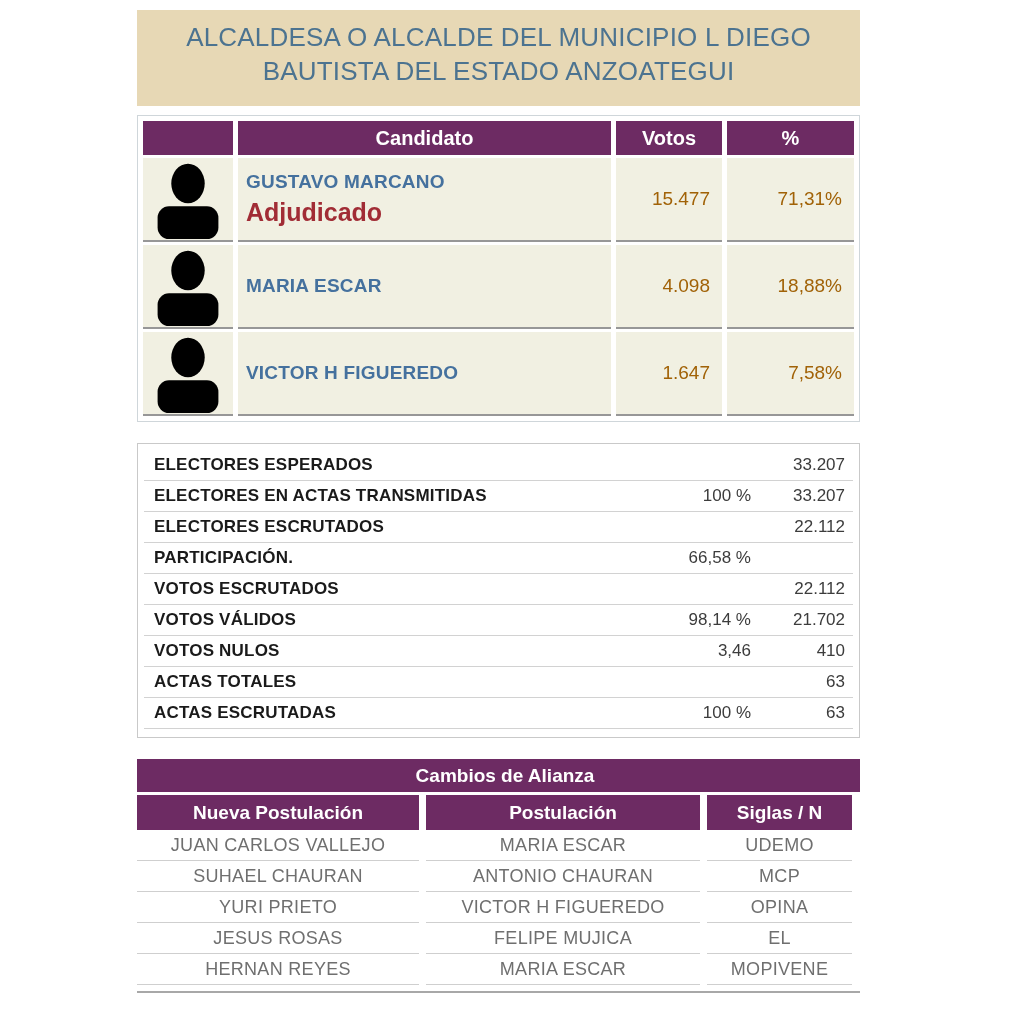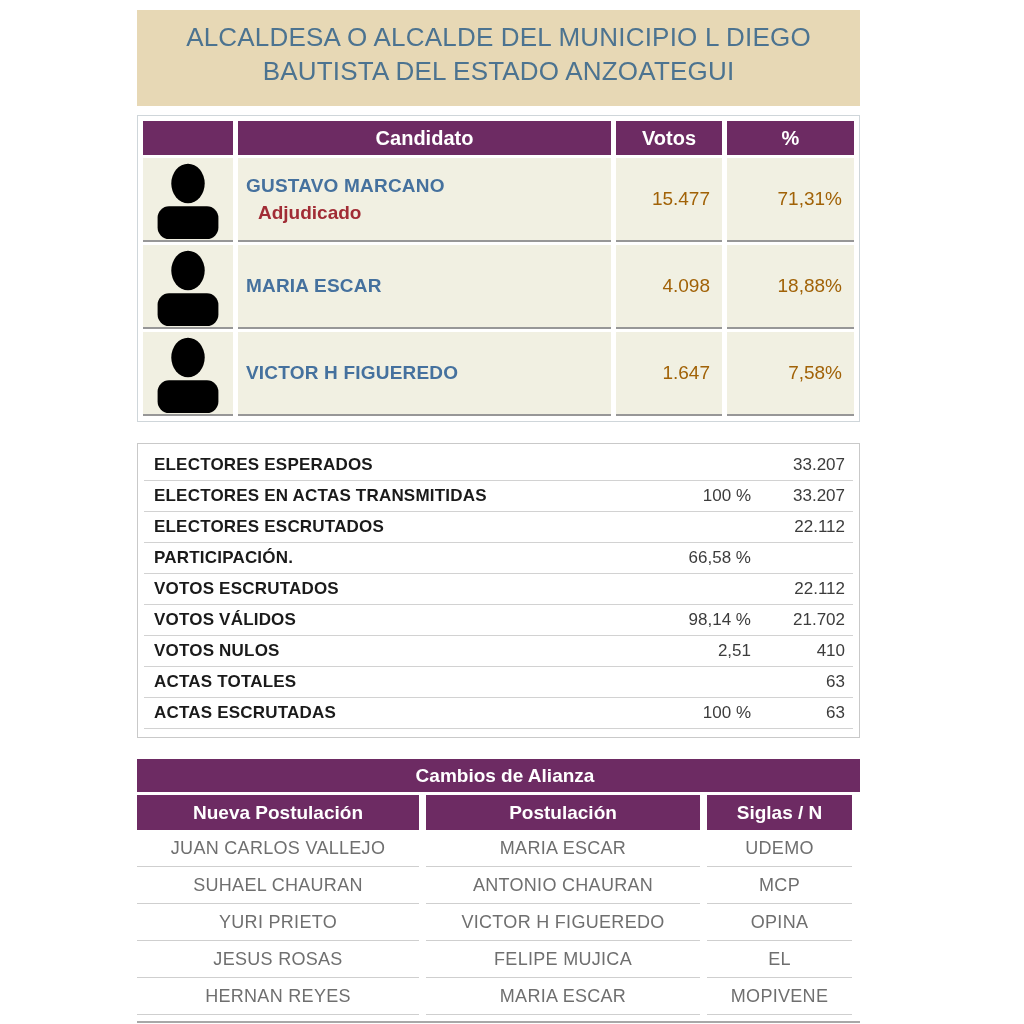--- a/index.html
+++ b/index.html
@@ -33,21 +33,21 @@
     display: flex; align-items: center; justify-content: center;
     font-weight: bold; font-size: 20px;
   }
   .r-cell { background: #f1f0e2; height: 84px; border-bottom: 2px solid #979797; }
   .photo-cell { display: flex; align-items: flex-end; justify-content: center; }
   .name-cell {
     display: flex; flex-direction: column; justify-content: center;
     padding-left: 8px; gap: 5px;
   }
   .cand-name { color: #45719e; font-weight: bold; font-size: 19px; letter-spacing: 0.2px; }
-  .cand-status { color: #a12c35; font-weight: bold; font-size: 19px; margin-left: 12px; }
+  .cand-status { color: #a12c35; font-weight: bold; font-size: 25px; }
   .cand-status:empty { display: none; }
   .num-cell {
     display: flex; align-items: center; justify-content: flex-end;
     padding-right: 12px; color: #a16207; font-weight: normal; font-size: 19px;
   }
 
   
   .ficha-panel {
     margin-top: 21px; background: #fff; border: 1px solid #c9c9c9; padding: 6px 6px 8px 6px;
   }
@@ -81,21 +81,21 @@
   .cambios-grid {
     display: grid; grid-template-columns: 282px 274px 145px;
     column-gap: 7px; margin-top: 3px;
   }
   .cambios-th {
     background: #6d2b63; color: #fff; height: 35px;
     display: flex; align-items: center; justify-content: center;
     font-weight: bold; font-size: 19px;
   }
   .cambios-td {
-    height: 37px; display: flex; align-items: center; justify-content: center;
+    height: 31px; display: flex; align-items: center; justify-content: center;
     color: #6f6f6f; font-size: 18px; border-bottom: 1px solid #cfcfcf;
     letter-spacing: 0.3px;
   }
   .bottom-line { margin-top: 6px; border-top: 2px solid #a8a8a8; }
 
   .person-icon svg { display: block; }
 </style>
 </head>
 <body>
 
@@ -187,21 +187,21 @@
       <div class="ficha-pct"></div>
       <div class="ficha-val">22.112</div>
     </div>
     <div class="ficha-row">
       <div class="ficha-label">VOTOS VÁLIDOS</div>
       <div class="ficha-pct">98,14 %</div>
       <div class="ficha-val">21.702</div>
     </div>
     <div class="ficha-row">
       <div class="ficha-label">VOTOS NULOS</div>
-      <div class="ficha-pct">2,51</div>
+      <div class="ficha-pct">3,46</div>
       <div class="ficha-val">410</div>
     </div>
     <div class="ficha-row">
       <div class="ficha-label">ACTAS TOTALES</div>
       <div class="ficha-pct"></div>
       <div class="ficha-val">63</div>
     </div>
     <div class="ficha-row">
       <div class="ficha-label">ACTAS ESCRUTADAS</div>
       <div class="ficha-pct">100 %</div>

